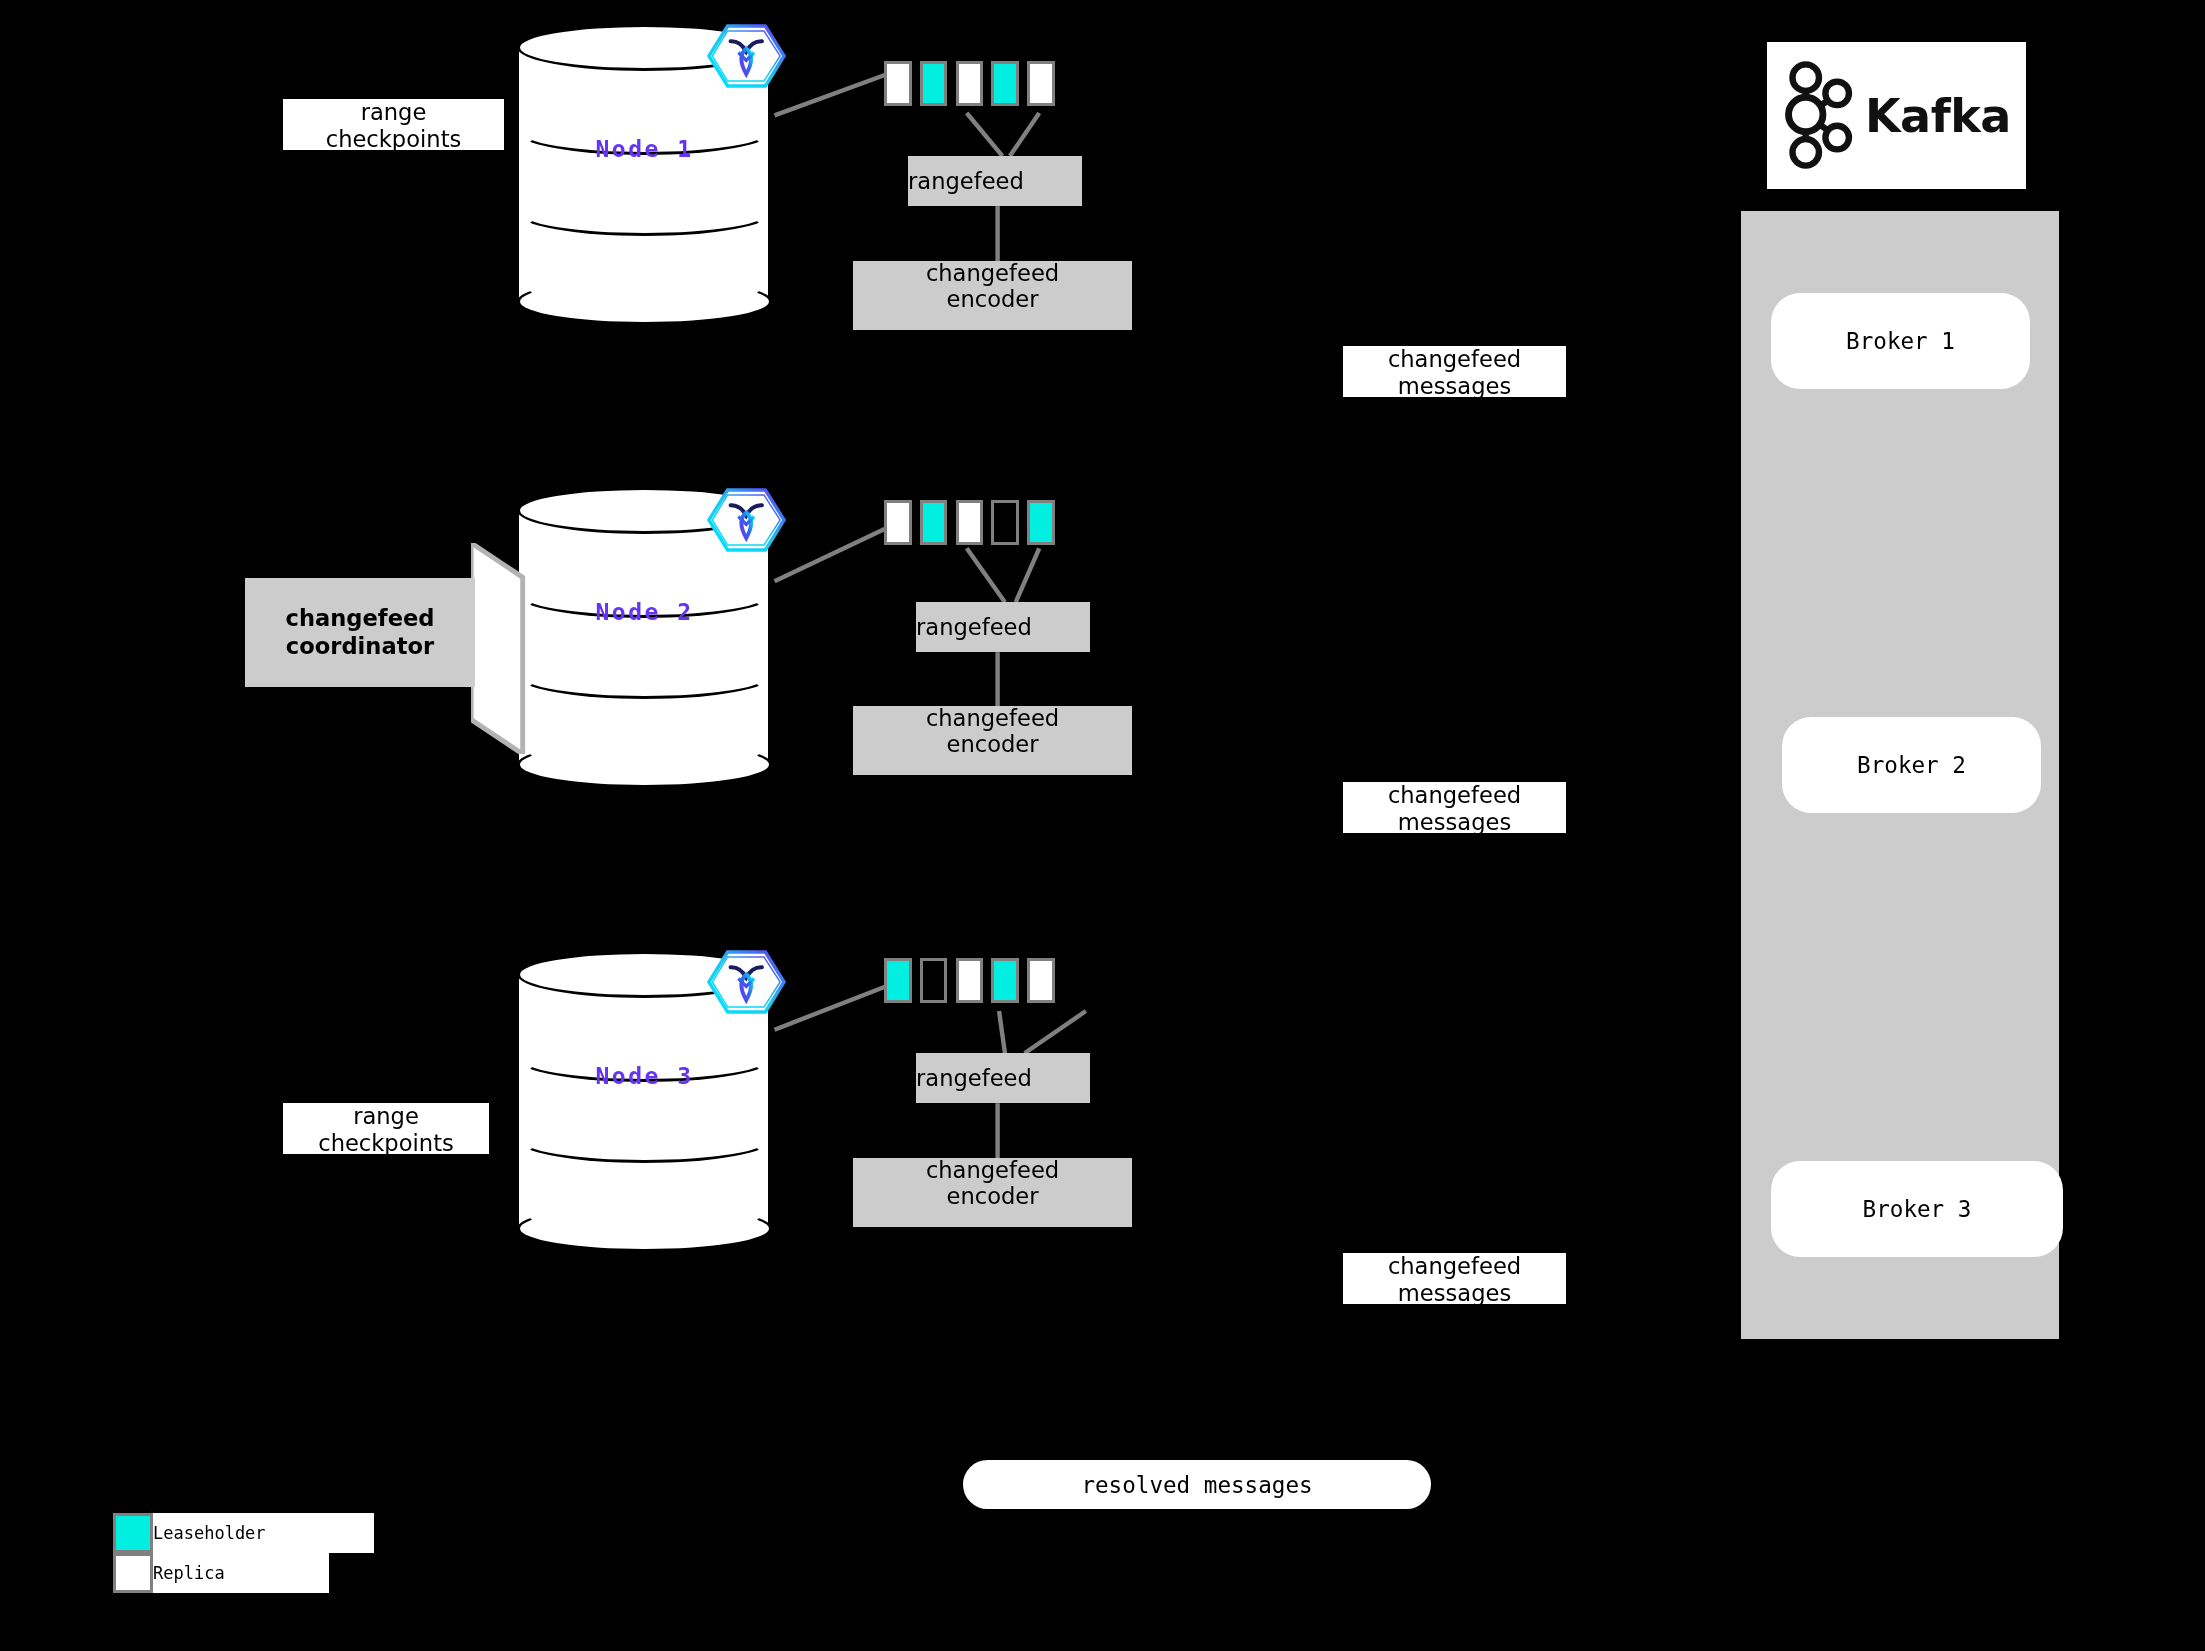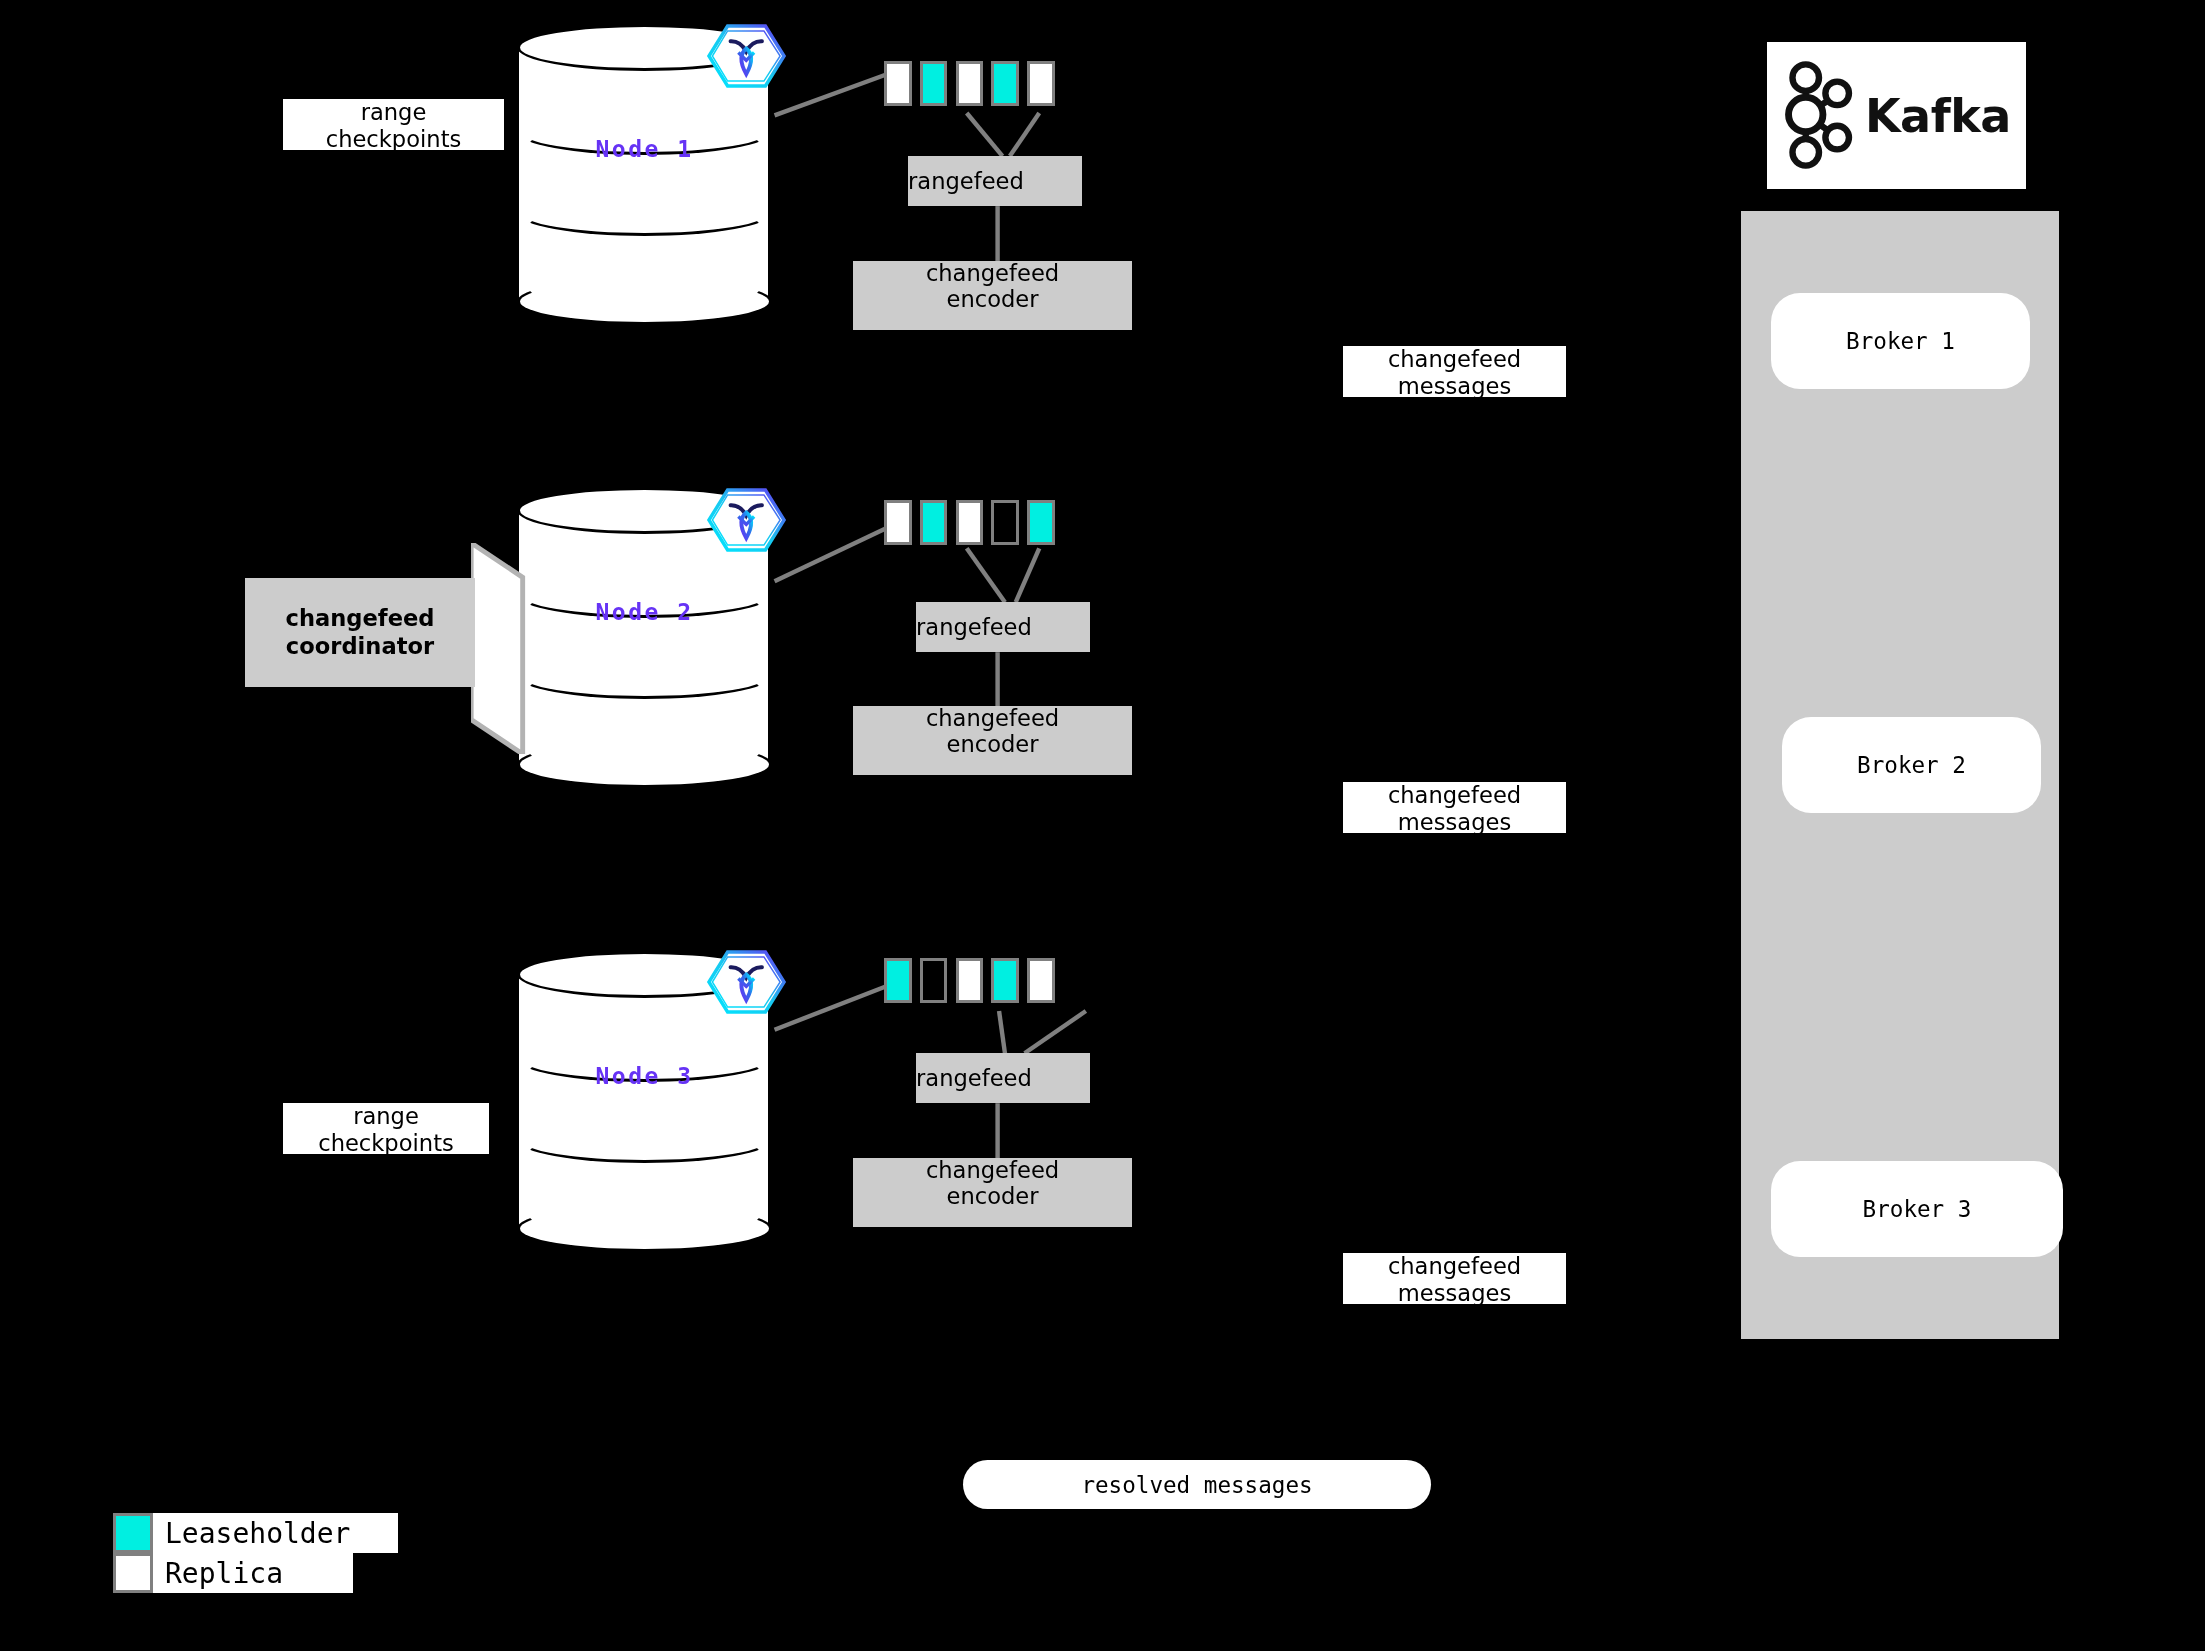--- a/index.html
+++ b/index.html
@@ -93,21 +93,21 @@
   }
 
   
   .legend{position:absolute;}
   .legend-row{position:absolute;display:flex;align-items:stretch;}
   .sw{width:40px;height:40px;box-sizing:border-box;border:3.4px solid #808080;}
   .sw.lease{background:#00EFE1;}
   .sw.rep{background:#fff;}
   .legend-text{
     background:#fff;color:#000;font-family:"DejaVu Sans Mono", monospace;
-    font-size:28px;display:flex;align-items:center;padding:0 12px;
+    font-size:17px;display:flex;align-items:center;padding:0 0;
   }
 </style>
 </head>
 <body>
 
 <div class="stage">
 
   <svg class="wires" viewBox="0 0 4498 3369">
     <g stroke="#808080" stroke-width="9" fill="none">
 

